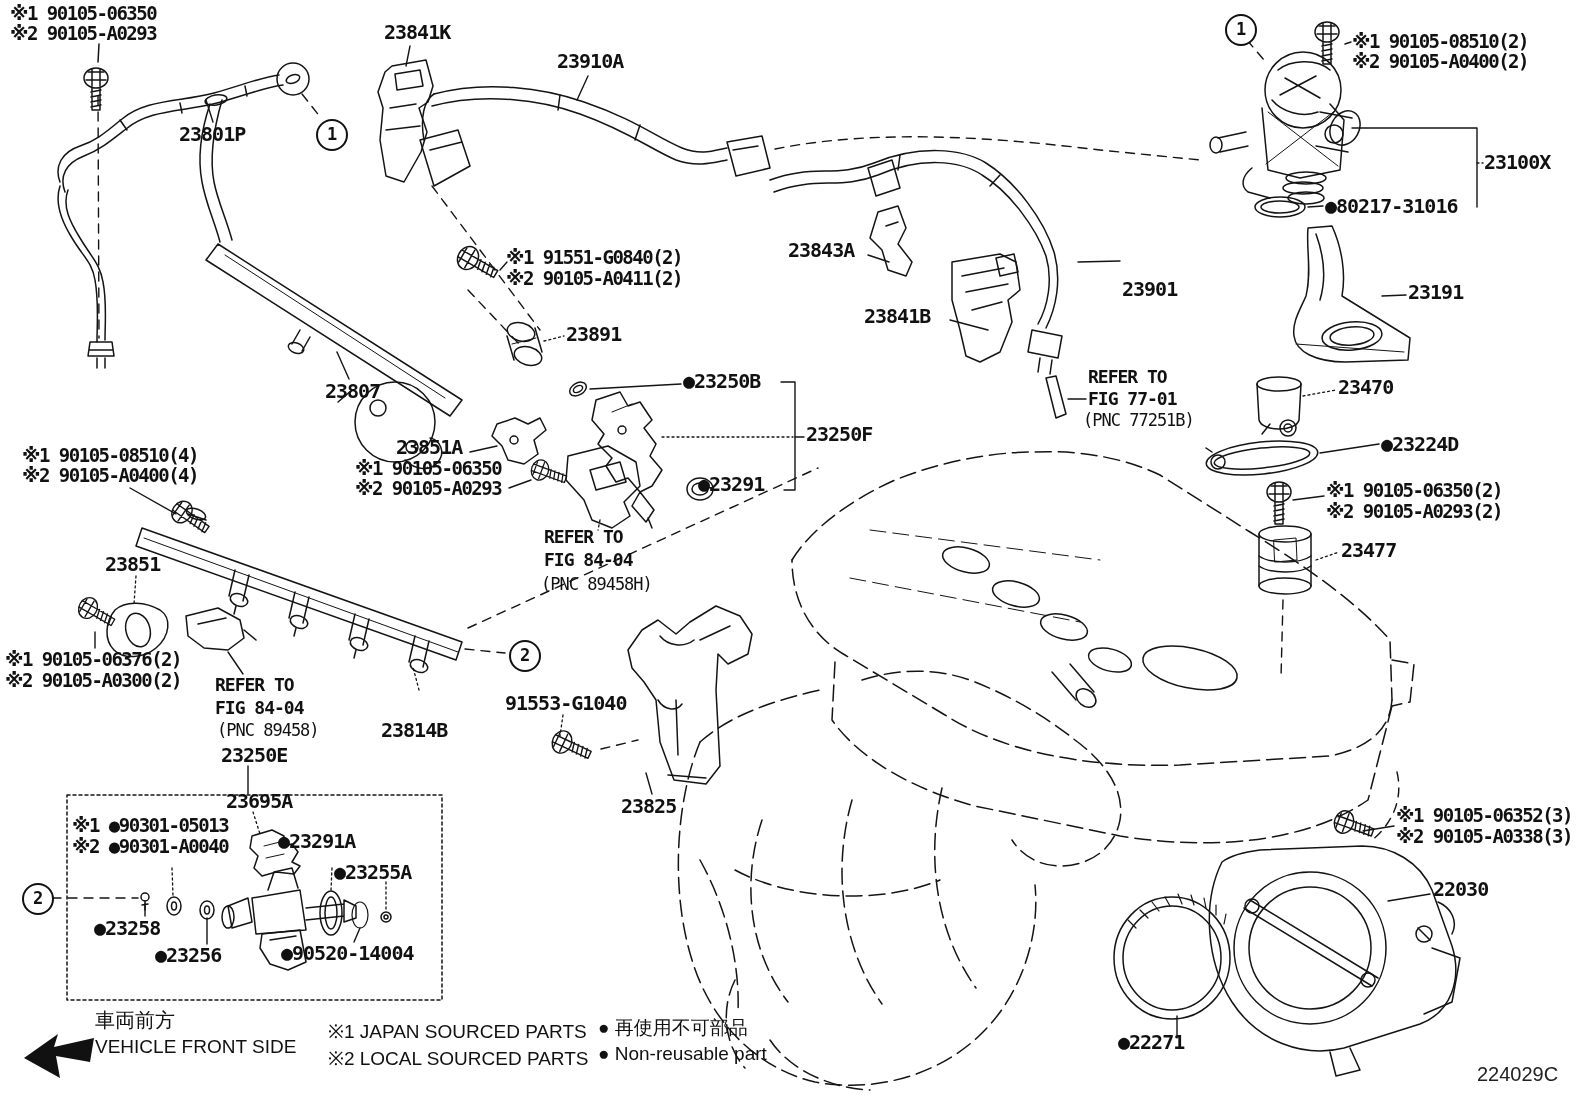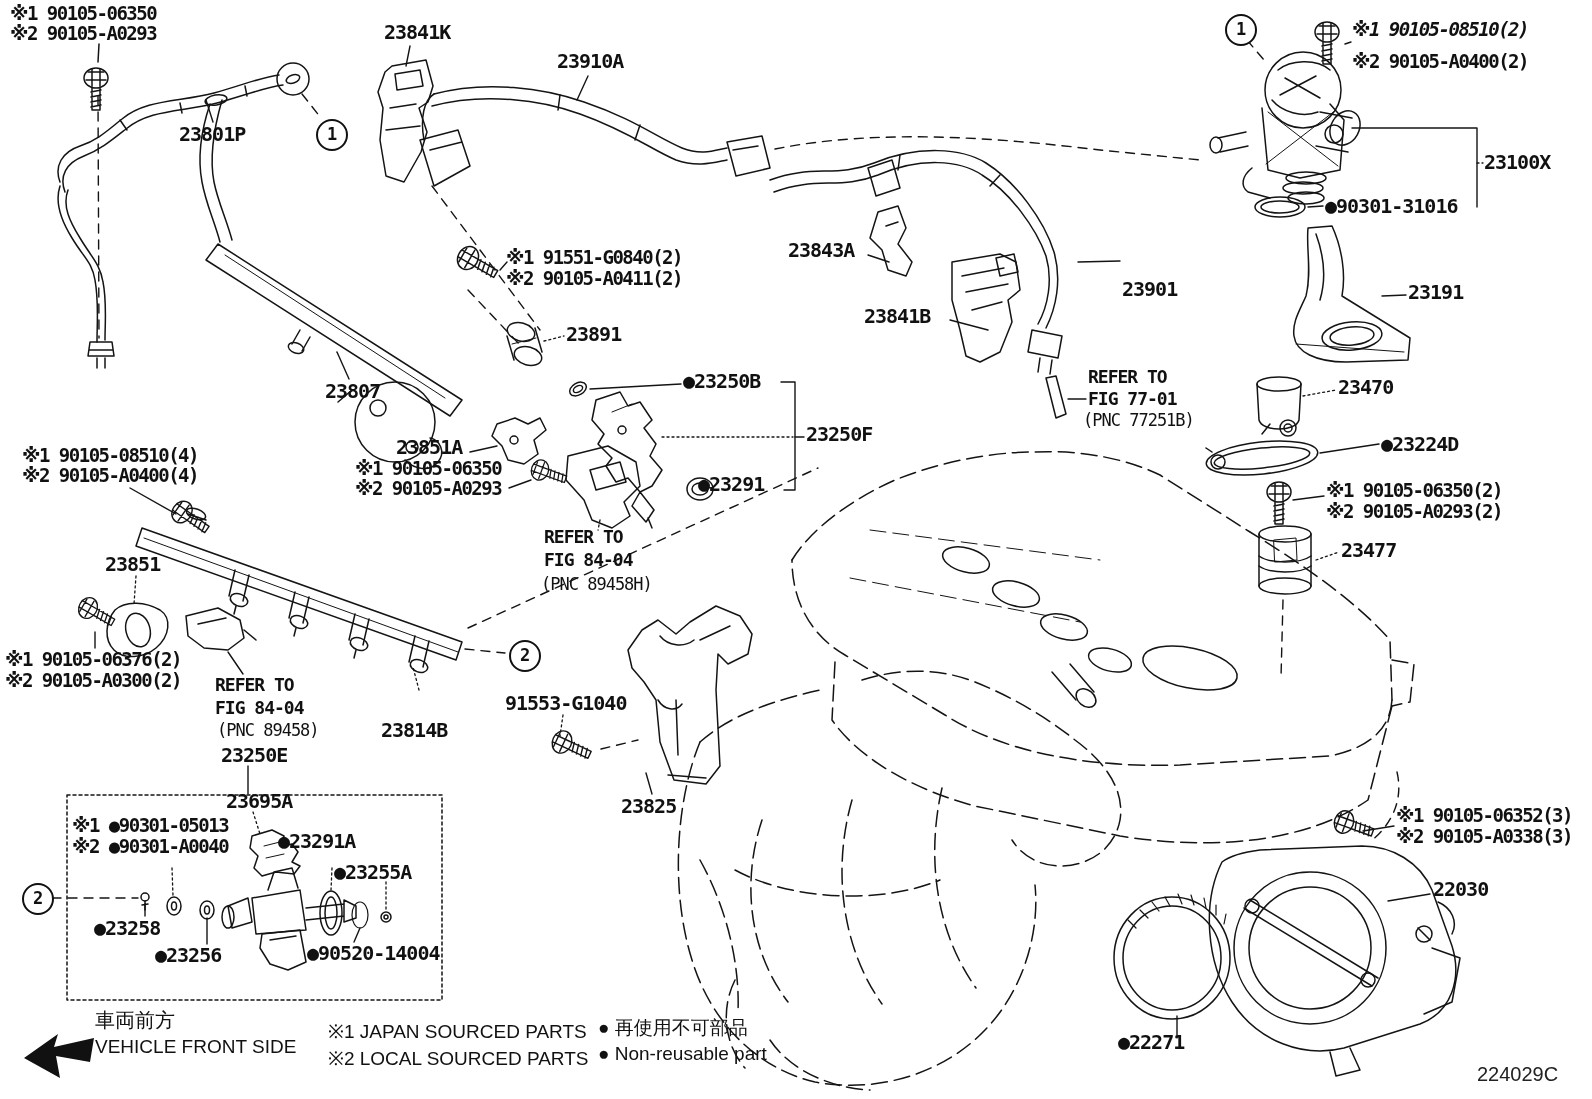--- a/index.html
+++ b/index.html
@@ -354,24 +354,24 @@
 <div class="legend note" style="left:598px;top:1015px">● 再使用不可部品</div>
 <div class="legend note" style="left:598px;top:1043px">● Non-reusable part</div>
 <div class="doccode" style="left:1477px;top:1063px">224029C</div>
 
 <div id="labels-layer">
       <div class="lbl h" style="left: 10px; top: 4px;">※1 90105-06350</div>
       <div class="lbl h" style="left: 10px; top: 24px;">※2 90105-A0293</div>
       <div class="lbl p" style="left: 179px; top: 124px;">23801P</div>
       <div class="lbl p" style="left: 384px; top: 22px;">23841K</div>
       <div class="lbl p" style="left: 557px; top: 51px;">23910A</div>
-      <div class="lbl h" style="left: 1352px; top: 20px; font-style: italic;">※1 90105-08510(2)</div>
+      <div class="lbl h" style="left: 1352px; top: 32px;">※1 90105-08510(2)</div>
       <div class="lbl h" style="left: 1352px; top: 52px;">※2 90105-A0400(2)</div>
       <div class="lbl p" style="left: 1484px; top: 152px;">23100X</div>
-      <div class="lbl p" style="left: 1325px; top: 196px;">●90301-31016</div>
+      <div class="lbl p" style="left: 1325px; top: 196px;">●80217-31016</div>
       <div class="lbl p" style="left: 788px; top: 240px;">23843A</div>
       <div class="lbl p" style="left: 1122px; top: 251px; margin-top: 28px;">23901</div>
       <div class="lbl p" style="left: 864px; top: 306px;">23841B</div>
       <div class="lbl p" style="left: 1408px; top: 282px;">23191</div>
       <div class="lbl r" style="left: 1088px; top: 368px;">REFER TO</div>
       <div class="lbl r" style="left: 1088px; top: 390px;">FIG 77-01</div>
       <div class="lbl rp" style="left: 1083px; top: 412px;">(PNC 77251B)</div>
       <div class="lbl p" style="left: 1338px; top: 377px;">23470</div>
       <div class="lbl p" style="left: 1381px; top: 434px;">●23224D</div>
       <div class="lbl h" style="left: 1326px; top: 481px;">※1 90105-06350(2)</div>
@@ -402,21 +402,21 @@
       <div class="lbl p" style="left: 221px; top: 745px;">23250E</div>
       <div class="lbl p" style="left: 505px; top: 693px;">91553-G1040</div>
       <div class="lbl p" style="left: 621px; top: 796px;">23825</div>
       <div class="lbl p" style="left: 226px; top: 791px;">23695A</div>
       <div class="lbl h" style="left: 72px; top: 816px;">※1 ●90301-05013</div>
       <div class="lbl h" style="left: 72px; top: 837px;">※2 ●90301-A0040</div>
       <div class="lbl p" style="left: 278px; top: 831px;">●23291A</div>
       <div class="lbl p" style="left: 334px; top: 862px;">●23255A</div>
       <div class="lbl p" style="left: 94px; top: 918px;">●23258</div>
       <div class="lbl p" style="left: 155px; top: 945px;">●23256</div>
-      <div class="lbl p" style="left: 281px; top: 943px; margin-left: 26px;">●90520-14004</div>
+      <div class="lbl p" style="left: 281px; top: 943px;">●90520-14004</div>
       <div class="lbl h" style="left: 1396px; top: 806px;">※1 90105-06352(3)</div>
       <div class="lbl h" style="left: 1396px; top: 827px;">※2 90105-A0338(3)</div>
       <div class="lbl p" style="left: 1433px; top: 879px;">22030</div>
       <div class="lbl p" style="left: 1118px; top: 1032px;">●22271</div>
     </div>
 <div id="callouts-layer">
       <div class="callout" style="left: 316px; top: 119px;">1</div>
       <div class="callout" style="left: 1225px; top: 14px;">1</div>
       <div class="callout" style="left: 509px; top: 640px;">2</div>
       <div class="callout" style="left: 22px; top: 883px;">2</div>

